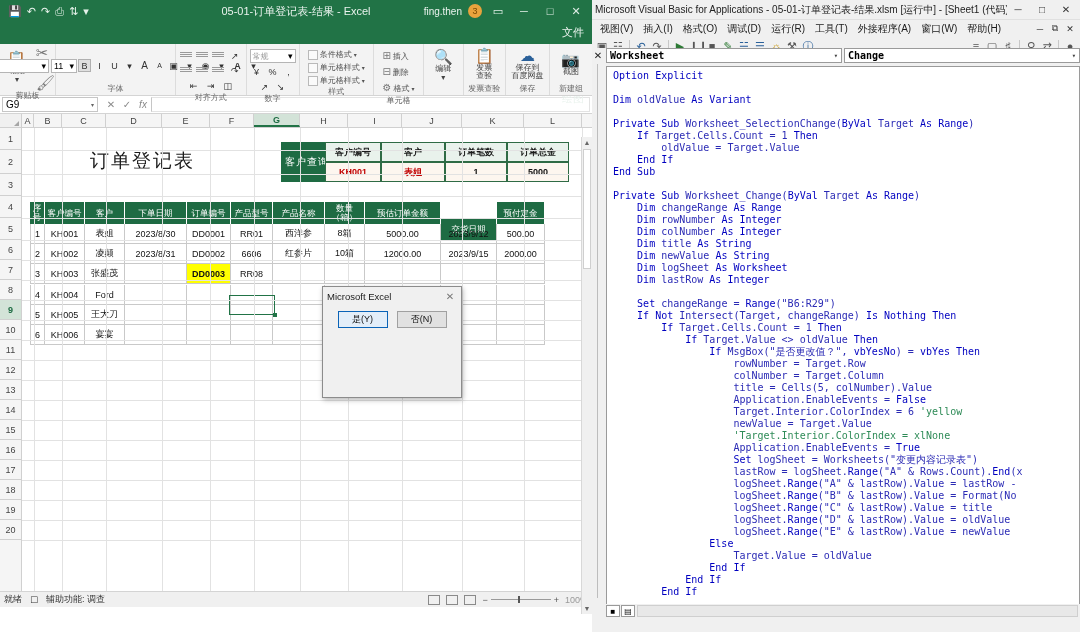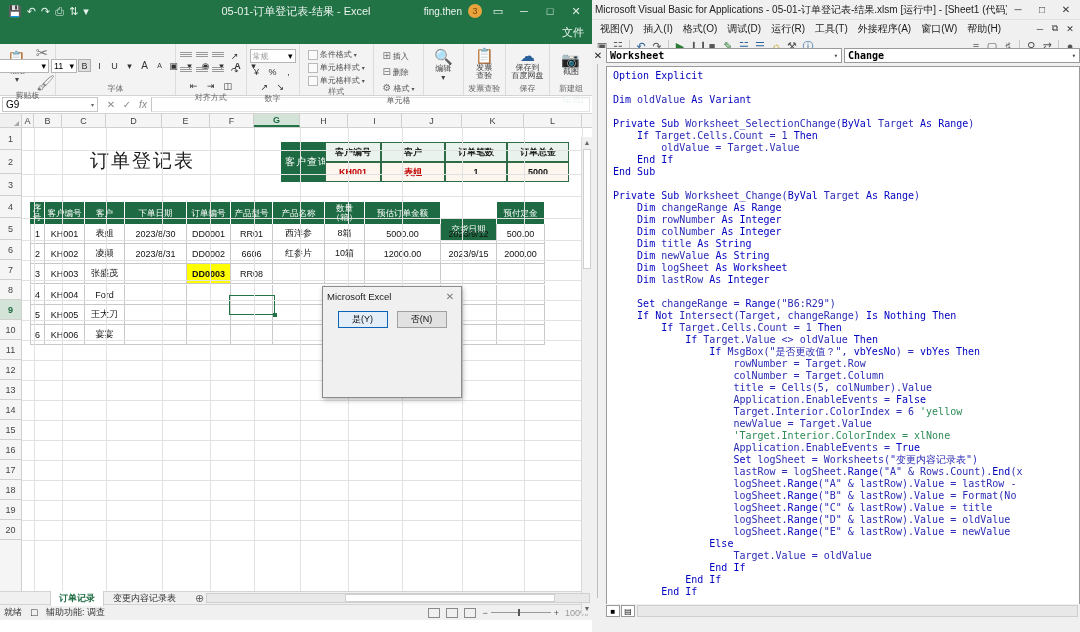--- a/index.html
+++ b/index.html
@@ -648,30 +648,20 @@
           </div>
       </div>
     </div>
 
     <div class="xl-vscroll">
       <div class="vs-arrow">▲</div>
       <div class="vs-thumb"></div>
       <div class="vs-arrow" style="position:absolute;bottom:0;left:0;right:0">▼</div>
     </div>
 
-    <div class="xl-hscroll">
-      <div class="sheet-tabs" id="sheet-tabs">
-          <div class="sh-tab active">订单记录</div>
-          <div class="sh-tab">变更内容记录表</div>
-        </div>
-      <span class="sh-add">⊕</span>
-      <div class="hs-track">
-        <div class="hs-thumb"></div>
-      </div>
-    </div>
 
     <div class="xl-status">
       <span class="st-text">就绪</span>
       <span class="st-text">☐</span>
       <span class="st-text">辅助功能: 调查</span>
       <div class="st-right">
         <span class="viewbtn"></span>
         <span class="viewbtn"></span>
         <span class="viewbtn"></span>
         <div class="zoomslider">

